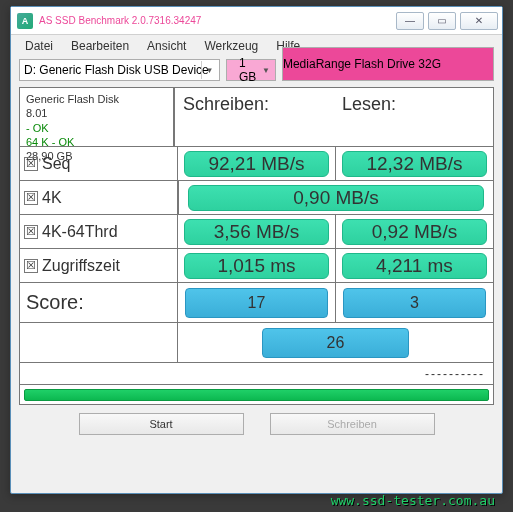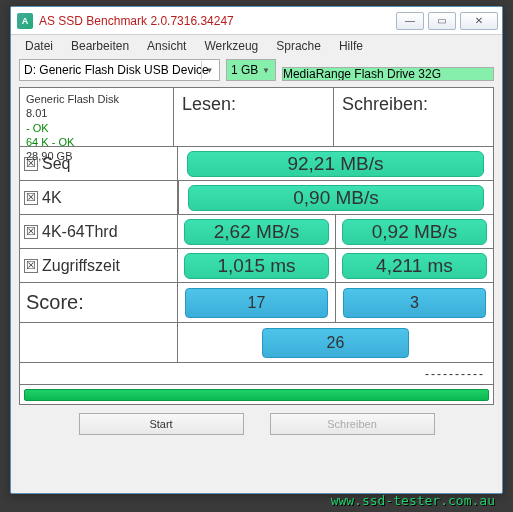--- a/index.html
+++ b/index.html
@@ -1,31 +1,31 @@
 <!DOCTYPE html>
 <html><head>
 <meta charset="utf-8">
 <style>
 *{box-sizing:border-box;margin:0;padding:0;font-family:"Segoe UI",Tahoma,sans-serif}
 body{background:#3a3a3a;width:513px;height:512px;position:relative;overflow:hidden}
 .window{position:absolute;left:10px;top:6px;width:493px;height:488px;background:#f0f0f0;border:1px solid #5a8fb8;border-radius:2px;box-shadow:0 2px 8px rgba(0,0,0,.3)}
 .titlebar{height:28px;background:#fff;display:flex;align-items:center;padding:0 4px;border-bottom:1px solid #d0d0d0}
 .tb-icon{width:16px;height:16px;margin:0 6px 0 2px;background:linear-gradient(135deg,#4a9 0%,#2a7 100%);border-radius:2px;display:flex;align-items:center;justify-content:center;color:#fff;font-size:9px;font-weight:bold}
-.tb-title{flex:1;font-size:12px;color:#b91c1c}
+.tb-title{flex:1;font-size:10px;color:#ec4899}
 .tb-btns{display:flex;gap:4px}
 .tb-btn{width:28px;height:18px;border:1px solid #a8b8c8;border-radius:2px;background:linear-gradient(#fff,#e8eef4);display:flex;align-items:center;justify-content:center;font-size:10px;color:#556}
 .tb-btn.close{width:38px}
 .menubar{height:22px;display:flex;align-items:center;padding:4px 6px;gap:2px;background:#f0f0f0}
 .menu-item{padding:2px 8px;font-size:12px;color:#333;cursor:default}
 .controls{height:26px;display:flex;align-items:flex-end;gap:6px;padding:2px 8px}
 .devsel{flex:1;height:22px;border:1px solid #adadad;background:#fff;display:flex;align-items:center;padding:0 4px;font-size:12px;position:relative}
 .devsel .dd{position:absolute;right:2px;width:16px;height:18px;border-left:1px solid #ccc;display:flex;align-items:center;justify-content:center;font-size:8px;color:#555}
-.sizebox{width:50px;height:22px;border:1px solid #adadad;background:#86efac;display:flex;align-items:center;padding:0 4px;font-size:12px;position:relative}
+.sizebox{width:50px;height:22px;border:1px solid #adadad;background:#f9a8d4;display:flex;align-items:center;padding:0 12px;font-size:12px;position:relative}
 .sizebox .dd{position:absolute;right:2px;width:14px;display:flex;align-items:center;justify-content:center;font-size:8px;color:#555}
-.drive{flex:1.1;height:14px;border:1px solid #adadad;background:#86efac;display:flex;align-items:center;padding:0 0;font-size:12px;white-space:nowrap;overflow:hidden}
+.drive{flex:1.1;height:34px;border:1px solid #adadad;background:#ec4899;display:flex;align-items:center;padding:0 0;font-size:12px;white-space:nowrap;overflow:hidden}
 .main{padding:4px 8px}
 .grid{border:1px solid #777;background:#fff}
 .hdr-row{display:flex;height:58px}
 .info-cell{width:154px;border-right:1px solid #777;padding:4px 6px;font-size:11px;line-height:1.3;color:#333}
 .info-cell .ok{color:#0a8a0a}
 .hdr-cell{flex:1;display:flex;align-items:flex-start;padding:6px 8px;font-size:18px;color:#333}
 .hdr-cell.r{border-left:1px solid #777}
 .brow{display:flex;height:34px;border-top:1px solid #777}
 .lbl-cell{width:158px;border-right:1px solid #777;display:flex;align-items:center;padding:0 4px;gap:4px;font-size:16px;color:#333}
 .cb{width:14px;height:14px;border:1px solid #777;display:flex;align-items:center;justify-content:center;font-size:11px;line-height:1}
@@ -61,21 +61,20 @@
       <div class="tb-btn">▭</div>
       <div class="tb-btn close">✕</div>
     </div>
   </div>
 
   <div class="menubar">
     <div class="menu-item">Datei</div>
     <div class="menu-item">Bearbeiten</div>
     <div class="menu-item">Ansicht</div>
     <div class="menu-item">Werkzeug</div>
-    <div class="menu-item">Sprache</div>
     <div class="menu-item">Hilfe</div>
   </div>
 
   <div class="controls">
     <div class="devsel">
       <span>D: Generic Flash Disk USB Device</span>
       <span class="dd">▼</span>
     </div>
     <div class="sizebox">
       <span>1 GB</span>
@@ -89,49 +88,52 @@
   <div class="main">
     <div class="grid">
       <div class="hdr-row">
         <div class="info-cell">
           <div>Generic Flash Disk</div>
           <div>8.01</div>
           <div class="ok"> - OK</div>
           <div class="ok">64 K - OK</div>
           <div>28,90 GB</div>
         </div>
+        <div class="hdr-cell r">Schreiben:</div>
         <div class="hdr-cell">Lesen:</div>
-        <div class="hdr-cell r">Schreiben:</div>
       </div>
       <div id="rows">
           <div class="brow">
             <div class="lbl-cell">
               <span class="cb">☒</span>
               <span>Seq</span>
             </div>
             <div class="val-cell">
               <div class="pill">92,21 MB/s</div>
+            </div>
+            <div class="val-cell r">
+              <div class="pill">12,32 MB/s</div>
             </div>
           </div>
           <div class="brow">
             <div class="lbl-cell">
               <span class="cb">☒</span>
               <span>4K</span>
             </div>
             <div class="val-cell r">
               <div class="pill">0,90 MB/s</div>
             </div>
           </div>
           <div class="brow">
             <div class="lbl-cell">
               <span class="cb">☒</span>
               <span>4K-64Thrd</span>
             </div>
             <div class="val-cell">
-              <div class="pill">2,62 MB/s</div>
+              <div class="pill">3,56 MB/s</div>
             </div>
             <div class="val-cell r">
               <div class="pill">0,92 MB/s</div>
             </div>
           </div>
           <div class="brow">
             <div class="lbl-cell">
               <span class="cb">☒</span>
               <span>Zugriffszeit</span>
             </div>

